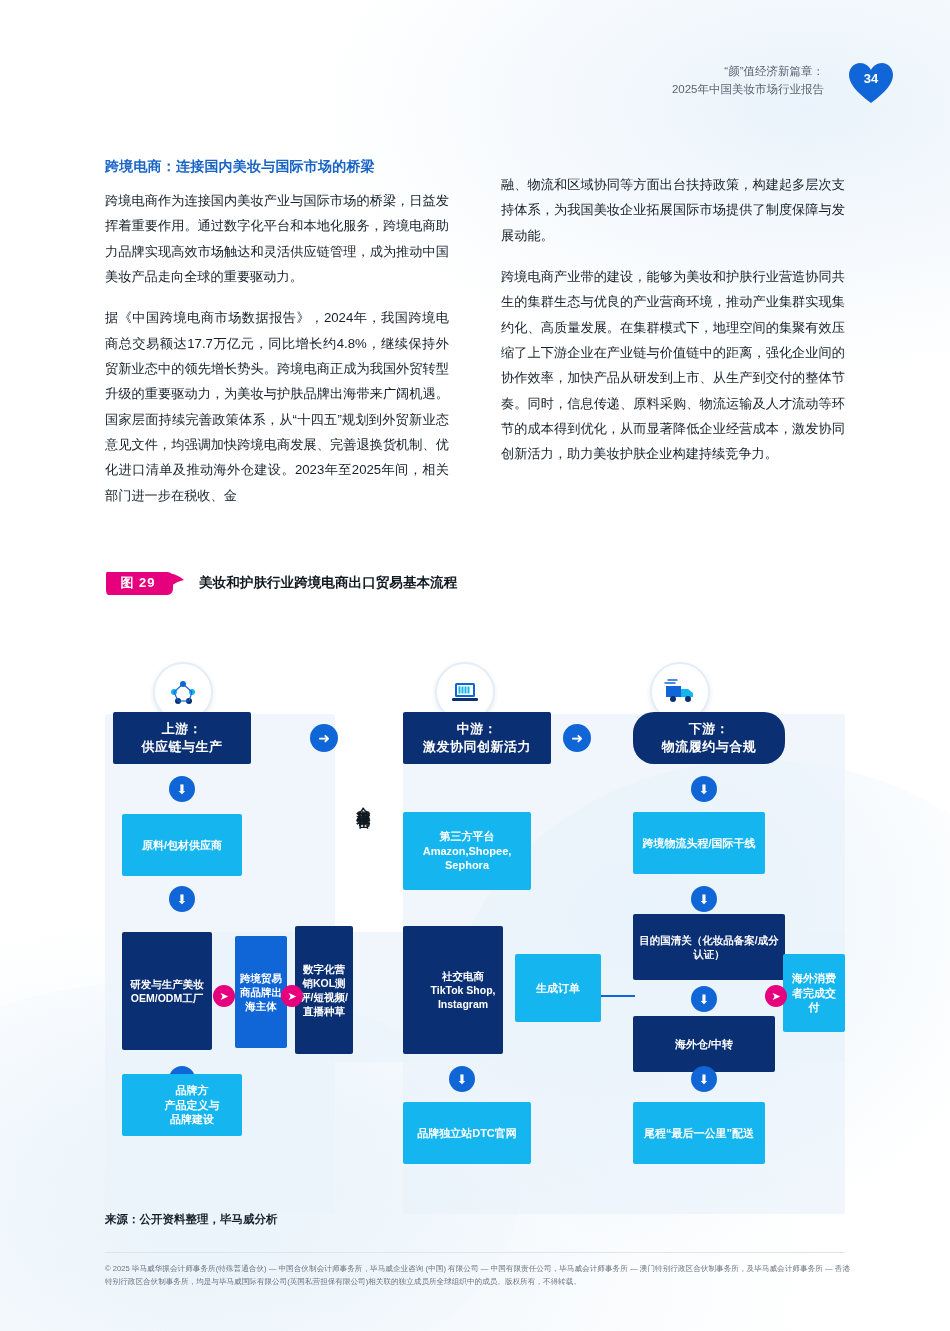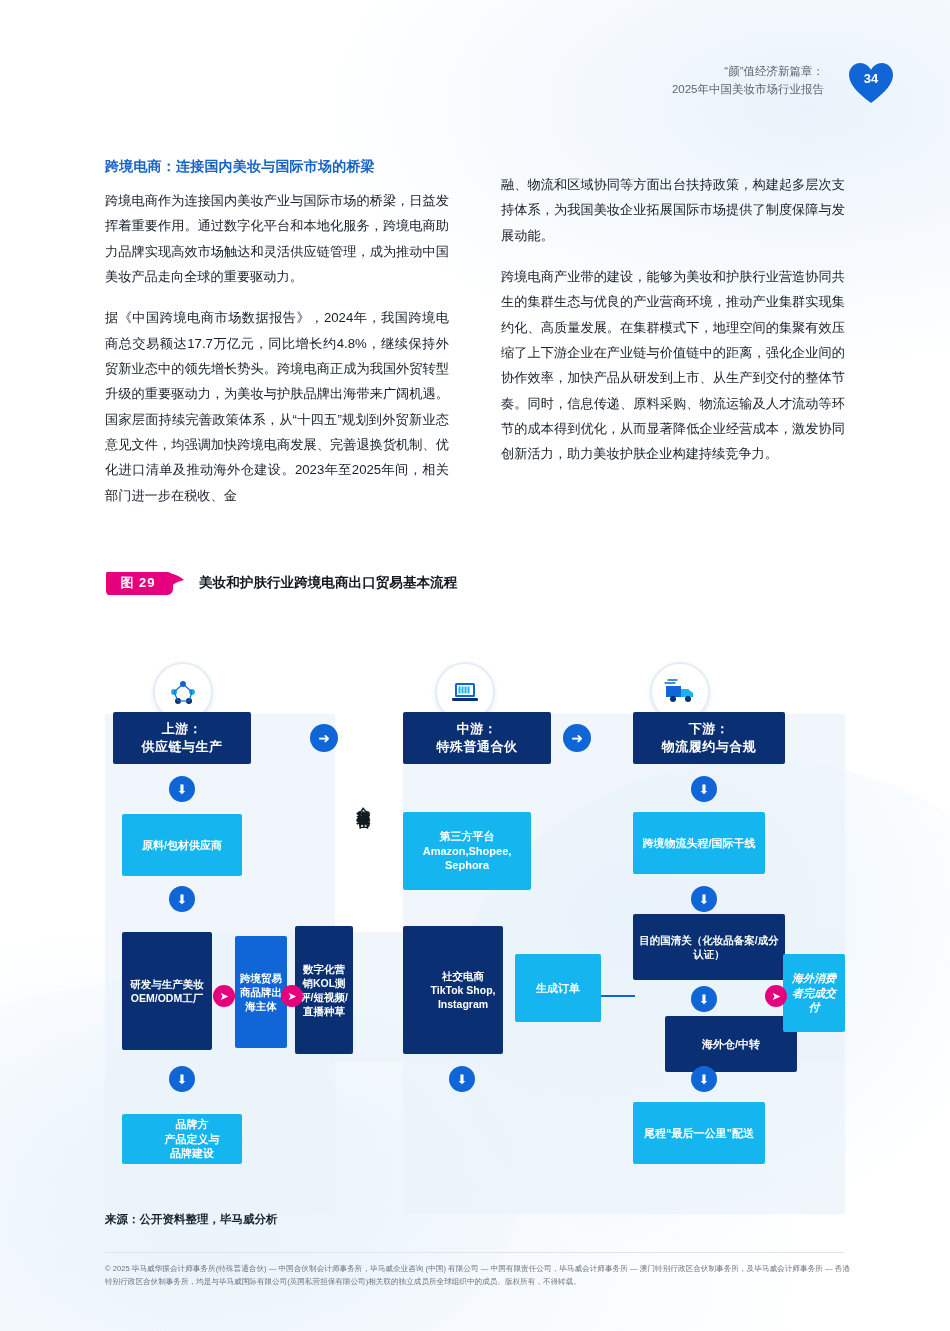--- a/index.html
+++ b/index.html
@@ -360,63 +360,64 @@
           </g>
         </svg>
       </div>
 
       <div class="box navy hdr" style="left:8px; top:98px; width:138px; height:52px; flex-direction:column;">
         <span>上游：</span>
         <span>供应链与生产</span>
       </div>
       <div class="box navy hdr" style="left:298px; top:98px; width:148px; height:52px; flex-direction:column;">
         <span>中游：</span>
-        <span>特殊普通合伙</span>
-      </div>
-      <div class="box navy hdr" style="left:528px; top:98px; width:152px; height:52px; flex-direction:column;">
+        <span>激发协同创新活力</span>
+      </div>
+      <div class="box navy hdr" style="left:528px; top:98px; width:152px; height:52px; flex-direction:column;border-radius:21px;">
         <span>下游：</span>
         <span>物流履约与合规</span>
       </div>
 
       <div class="arrow-right" style="left:205px; top:110px;">➜</div>
       <div class="arrow-right" style="left:458px; top:110px;">➜</div>
 
       <div class="vertical-label" style="left:250px; top:182px;">全渠道销售</div>
 
       <div class="arrow-down" style="left:64px; top:162px;">⬇</div>
       <div class="box cyan" style="left:17px; top:200px; width:120px; height:62px;">原料/包材供应商</div>
       <div class="arrow-down" style="left:64px; top:272px;">⬇</div>
       <div class="box navy" style="left:17px; top:318px; width:90px; height:118px; font-size:10.5px;">研发与生产美妆OEM/ODM工厂</div>
       <div class="arrow-down" style="left:64px; top:452px;">⬇</div>
-      <div class="box cyan" style="left:17px; top:500px; width:120px; height:50px; flex-direction:column; white-space:pre-line;padding-left:24px;">品牌方
+      <div class="box cyan" style="left:17px; top:460px; width:120px; height:62px; flex-direction:column; white-space:pre-line;padding-left:24px;">品牌方
 产品定义与
 品牌建设</div>
 
       <div class="arrow-pink" style="left:108px; top:371px;">➤</div>
       <div class="box blue" style="left:130px; top:322px; width:52px; height:112px; font-size:10.5px;">跨境贸易商品牌出海主体</div>
       <div class="arrow-pink" style="left:176px; top:371px;">➤</div>
       <div class="box cyan" style="left:298px; top:198px; width:128px; height:78px;">第三方平台Amazon,Shopee, Sephora</div>
 
       <div class="box navy" style="left:190px; top:312px; width:58px; height:128px; font-size:10.5px;">数字化营销KOL测评/短视频/直播种草</div>
       <div class="box navy" style="left:298px; top:312px; width:100px; height:128px; font-size:10.5px;padding-left:24px;">社交电商TikTok Shop, Instagram</div>
       <div class="arrow-down" style="left:344px; top:452px;">⬇</div>
+      <div class="box cyan" style="left:298px; top:488px; width:128px; height:62px;">品牌独立站DTC官网</div>
 
       <div class="box cyan" style="left:410px; top:340px; width:86px; height:68px;">生成订单</div>
 
       <div class="arrow-down" style="left:586px; top:162px;">⬇</div>
       <div class="box cyan" style="left:528px; top:198px; width:132px; height:62px;">跨境物流头程/国际干线</div>
       <div class="arrow-down" style="left:586px; top:272px;">⬇</div>
       <div class="box navy" style="left:528px; top:300px; width:152px; height:66px; font-size:10.5px;">目的国清关（化妆品备案/成分认证）</div>
       <div class="arrow-down" style="left:586px; top:372px;">⬇</div>
-      <div class="box navy" style="left:528px; top:402px; width:132px; height:56px;margin-left:32px;">海外仓/中转</div>
+      <div class="box navy" style="left:528px; top:402px; width:142px; height:56px;">海外仓/中转</div>
       <div class="arrow-down" style="left:586px; top:452px;">⬇</div>
       <div class="box cyan" style="left:528px; top:488px; width:132px; height:62px;">尾程“最后一公里”配送</div>
 
       <div class="arrow-pink" style="left:660px; top:371px;">➤</div>
-      <div class="box cyan" style="left:678px; top:340px; width:62px; height:78px;font-style:italic;">海外消费者完成交付</div>
+      <div class="box cyan" style="left:678px; top:340px; width:62px; height:78px;">海外消费者完成交付</div>
 
       <div class="connector" style="left:496px; top:381px; width:34px; height:2px;"></div>
     </div>
   </div>
 
   <div class="source">来源：公开资料整理，毕马威分析</div>
   <div class="footer-rule"></div>
   <div class="footer">© 2025 毕马威华振会计师事务所(特殊普通合伙) — 中国合伙制会计师事务所，毕马威企业咨询 (中国) 有限公司 — 中国有限责任公司，毕马威会计师事务所 — 澳门特别行政区合伙制事务所，及毕马威会计师事务所 — 香港特别行政区合伙制事务所，均是与毕马威国际有限公司(英国私营担保有限公司)相关联的独立成员所全球组织中的成员。版权所有，不得转载。</div>
 </div>
 

